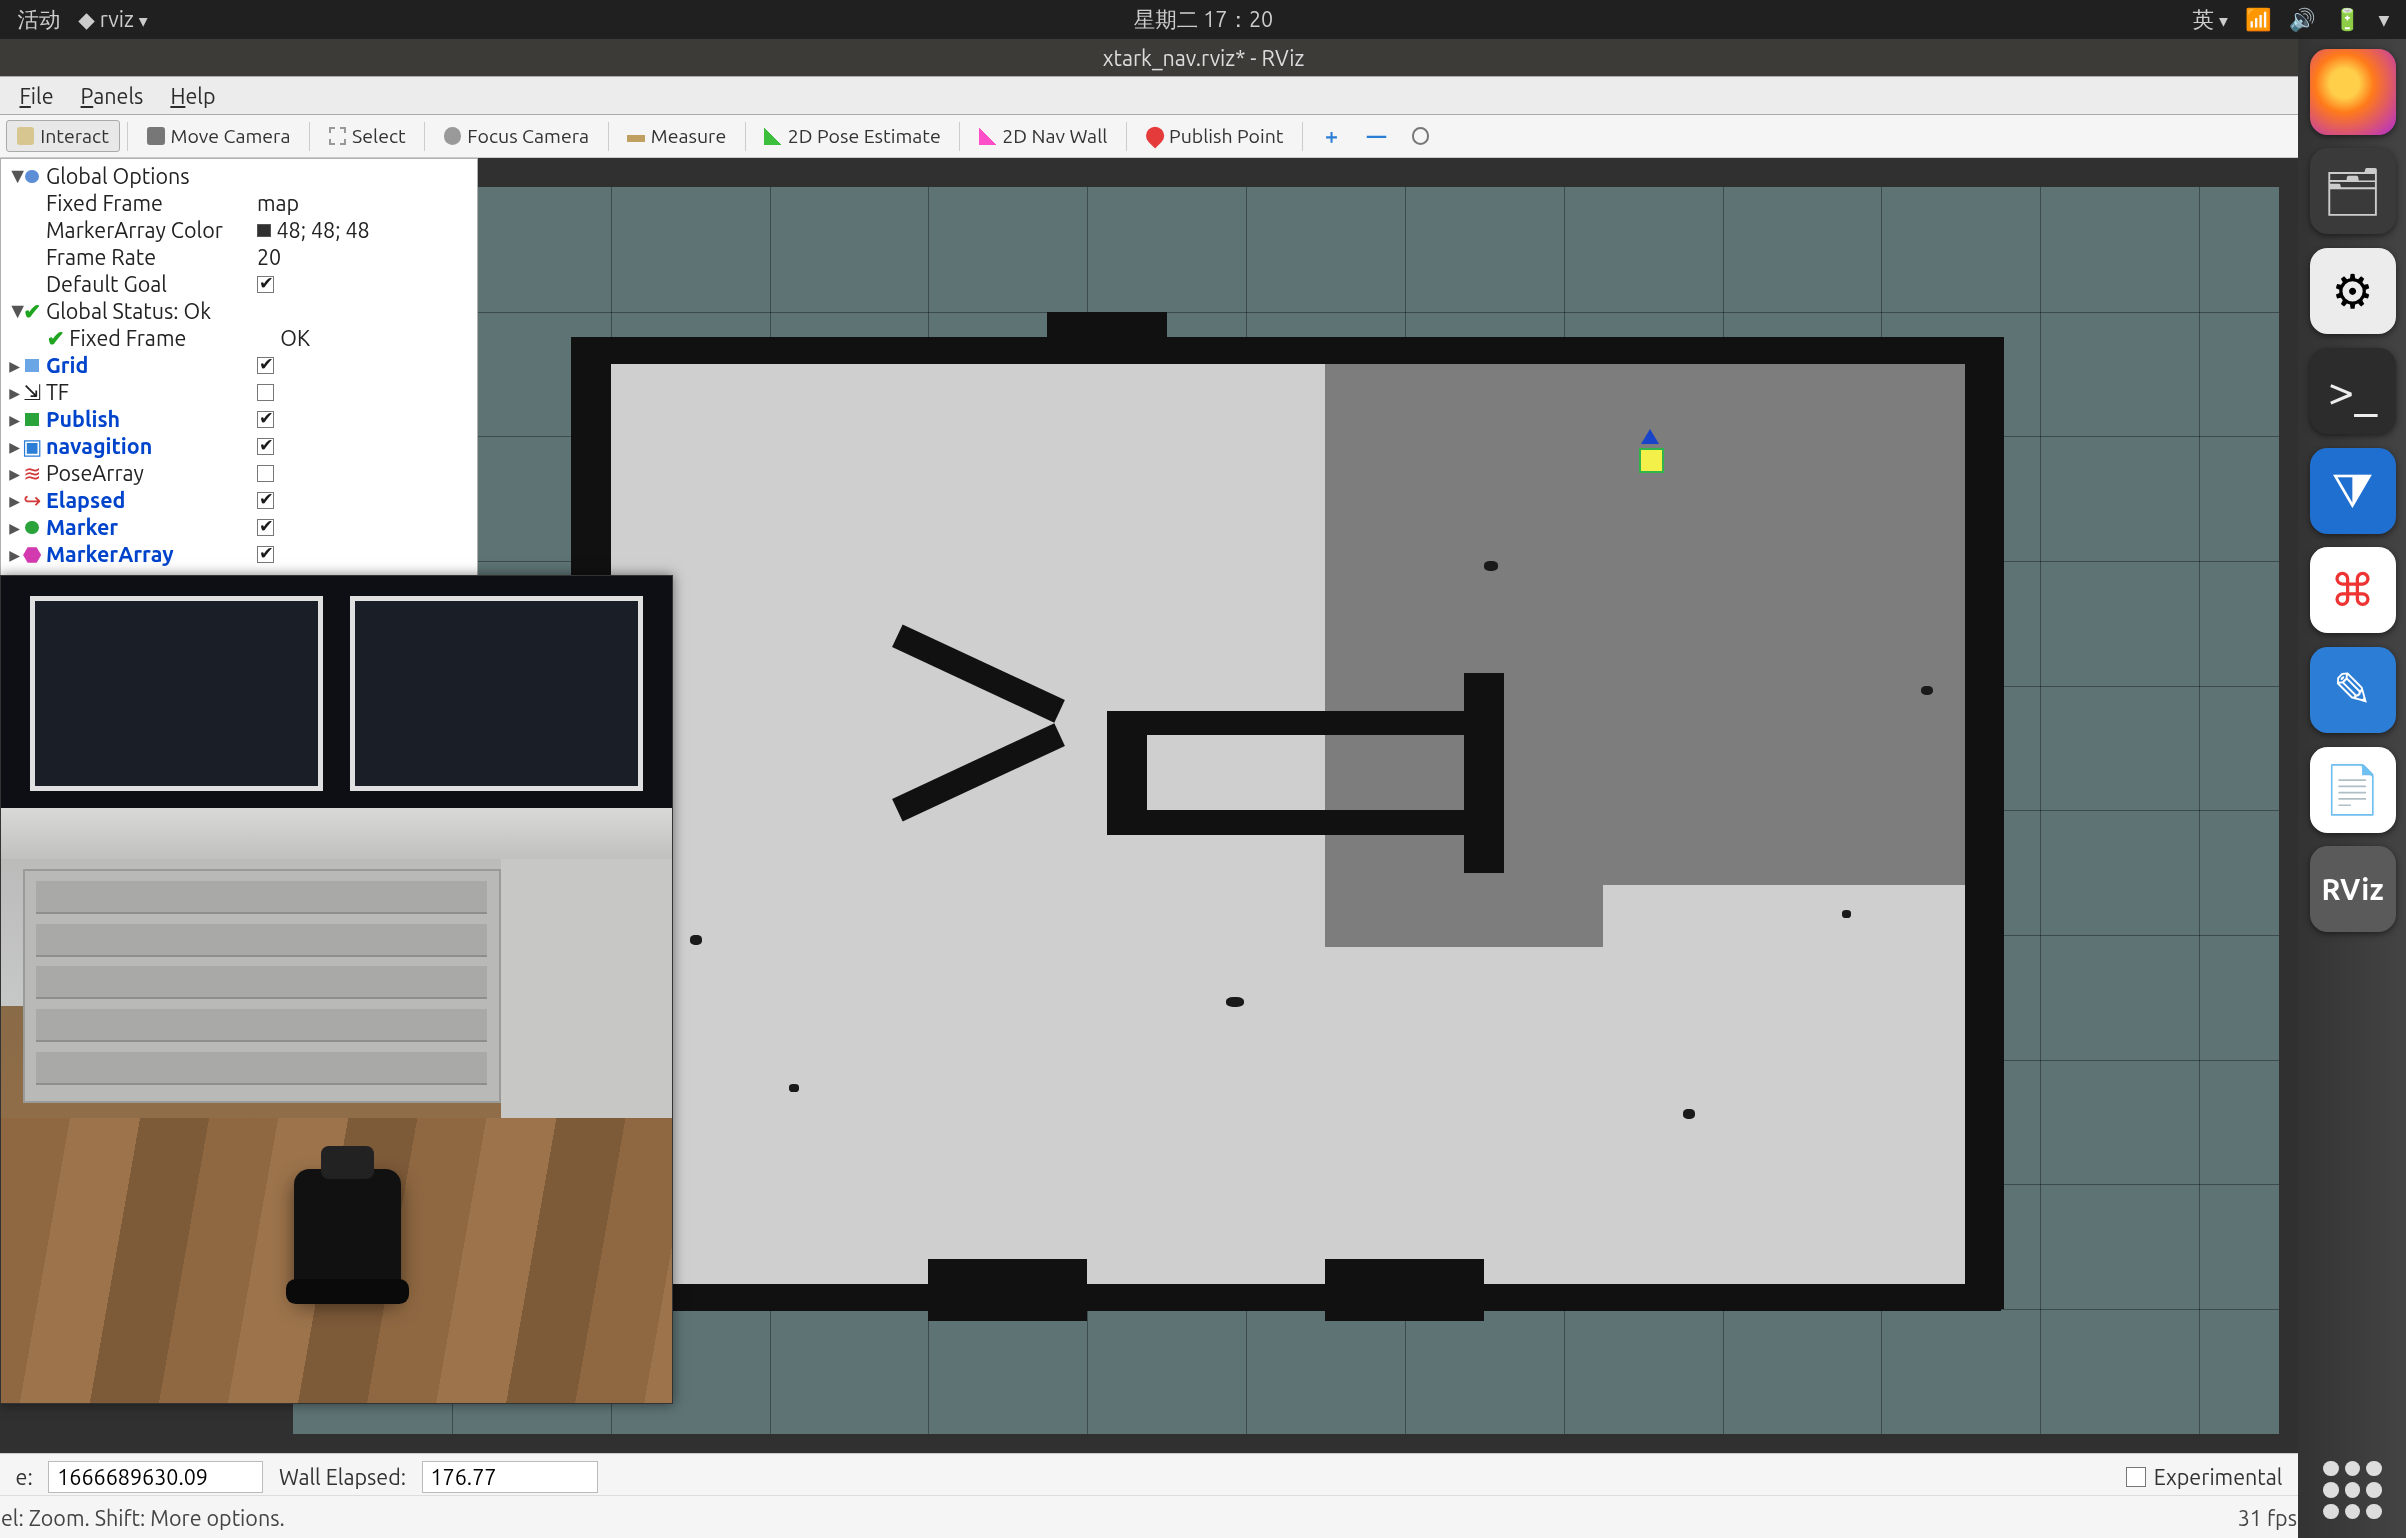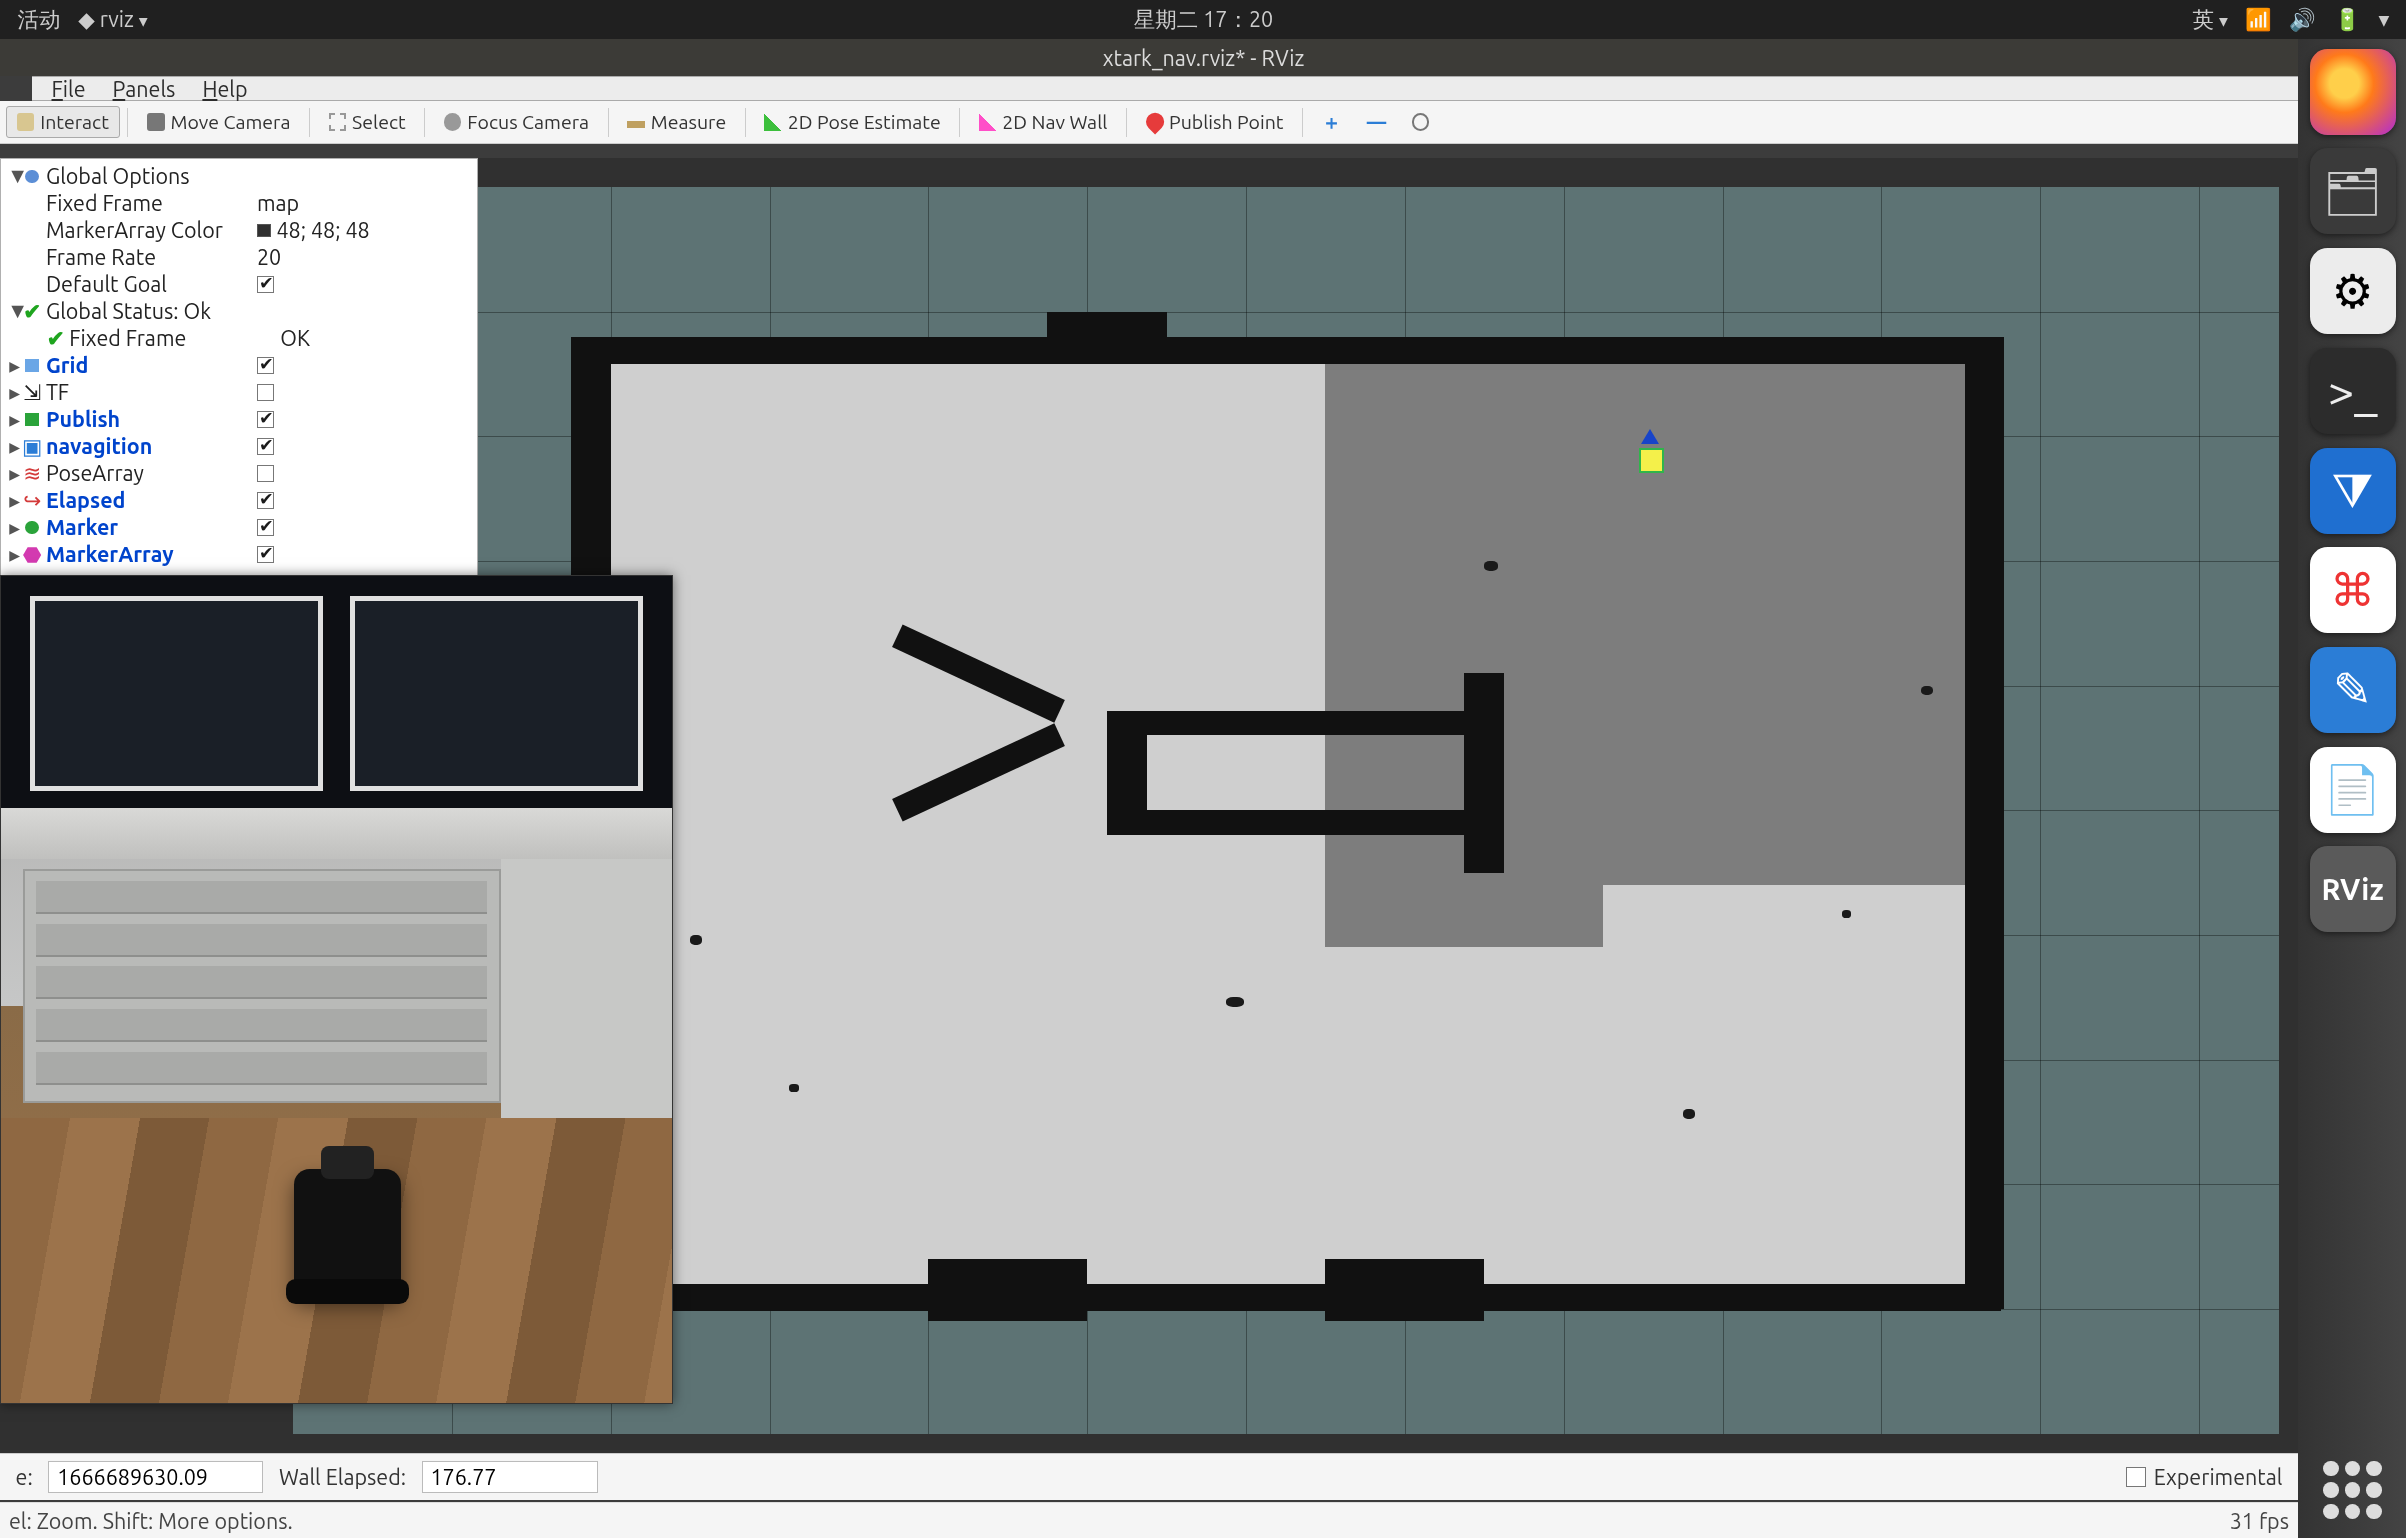--- a/index.html
+++ b/index.html
@@ -9,21 +9,21 @@
   .top-bar .left { display:flex; align-items:center; gap:17.6px; padding-left:17.6px; }
   .top-bar .center { position:absolute; left:50%; transform:translateX(-50%); }
   .top-bar .right { position:absolute; right:17.6px; display:flex; gap:17.6px; align-items:center; }
   .chevron-down { font-size:17.6px; }
 
   .window-title-bar { height: 37px; background: #3c3b37; color: #dcdcdc; display:flex; align-items:center; justify-content:center; position:relative; font-size: 21.5px; }
   .window-buttons { position:absolute; right:9.8px; display:flex; gap:9.8px; align-items:center; }
   .win-btn { width:21.5px; height:21.5px; border-radius:50%; background:#5b5a56; display:inline-block; }
   .win-btn.close { background:#e06b3a; }
 
-  .menu-bar { height: 25px; background: #ececec; display:flex; align-items:center; gap:27px; padding:0 19.5px; font-size: 21.5px; color:#2c2c2c; border-top:1px solid #aaa; border-bottom:1px solid #aaa;margin-left:32px; }
+  .menu-bar { height: 39px; background: #ececec; display:flex; align-items:center; gap:27px; padding:0 19.5px; font-size: 21.5px; color:#2c2c2c; border-top:1px solid #aaa; border-bottom:1px solid #aaa; }
   .menu-item { cursor:pointer; }
   .menu-item .ul { text-decoration: underline; }
 
   .tool-bar { height: 43px; background: #f5f5f5; display:flex; align-items:center; gap:3.9px; padding:0 5.9px; font-size: 19.5px; color:#333; border-bottom:1px solid #ccc; }
   .tool-btn { display:flex; align-items:center; gap:5.9px; padding:3.9px 9.8px; border:1px solid transparent; border-radius:3px; }
   .tool-btn.sel { border-color:#aaa; background:#e8e8e8; }
   .tool-sep { width:1px; height:29px; background:#ccc; margin:0 3.9px; }
   .ticon { width:17.6px; height:17.6px; display:inline-block; }
   .tc-hand { background:#d8c690; border-radius:2.9px; }
   .tc-move { background:#777; border-radius:2.9px; }
@@ -81,21 +81,21 @@
   .map-speckle { position:absolute; background:#1a1a1a; border-radius:40%; }
   .goal-marker { position:absolute; width:37px; height:37px; }
   .goal-marker .sq { position:absolute; width:25px; height:25px; background:#f4f04a; border:2.9px solid #2fb54a; left:5.9px; top:5.9px; }
   .goal-marker .tri { position:absolute; width:0; height:0; border-left:9.8px solid transparent; border-right:9.8px solid transparent; border-bottom:15.6px solid #1744c9; left:7.8px; top:-13.7px; }
 
   .status-bar { position:absolute; left:0; right:0; bottom:39px; height:47px; background:#f5f5f5; border-top:1px solid #ccc; display:flex; align-items:center; gap:15.6px; padding:0 15.6px; font-size:21.5px; color:#333; }
   .status-bar input[type="text"] { font-size:21.5px; padding:2.9px 7.8px; border:1px solid #bbb; background:#fff; }
   .status-bar .expchk { margin-left:auto; display:flex; align-items:center; gap:7.8px; }
   .status-bar .expchk .chk { width:19.5px; height:19.5px; }
 
-  .hint-bar { position:absolute; left:0; right:0; bottom:0; height:37px; background:#f5f5f5; border-top:1px solid #ddd; display:flex; align-items:center; padding:0 9px; font-size:21.5px; color:#444; }
+  .hint-bar { position:absolute; left:0; right:0; bottom:0; height:44px; background:#f5f5f5; border-top:1px solid #ddd; display:flex; align-items:center; padding:0 1px; font-size:21.5px; color:#444; }
   .hint-bar .fps { margin-left:auto; }
 
   .dock { position:absolute; top:39px; right:0; width:109px; bottom:0; background:linear-gradient(to right,#333,#444); display:flex; flex-direction:column; align-items:center; gap:13.7px; padding-top:9.8px; z-index:20; }
   .dock-item { width:86px; height:86px; border-radius:17.6px; background:#fff; display:flex; align-items:center; justify-content:center; font-size:47px; box-shadow:0 2px 5.9px rgba(0,0,0,0.5); }
   .dock-item.dark { background:#2c2c2c; color:#eee; }
   .dock-item.rviz { background:#5a5a5a; color:#fff; font-size:29px; font-weight:bold; }
   .dock-apps { margin-top:auto; margin-bottom:19.5px; width:59px; height:59px; display:grid; grid-template-columns:repeat(3,1fr); grid-template-rows:repeat(3,1fr); gap:5.9px; }
   .dock-apps span { background:#ddd; border-radius:50%; }
 </style>
 </head>

